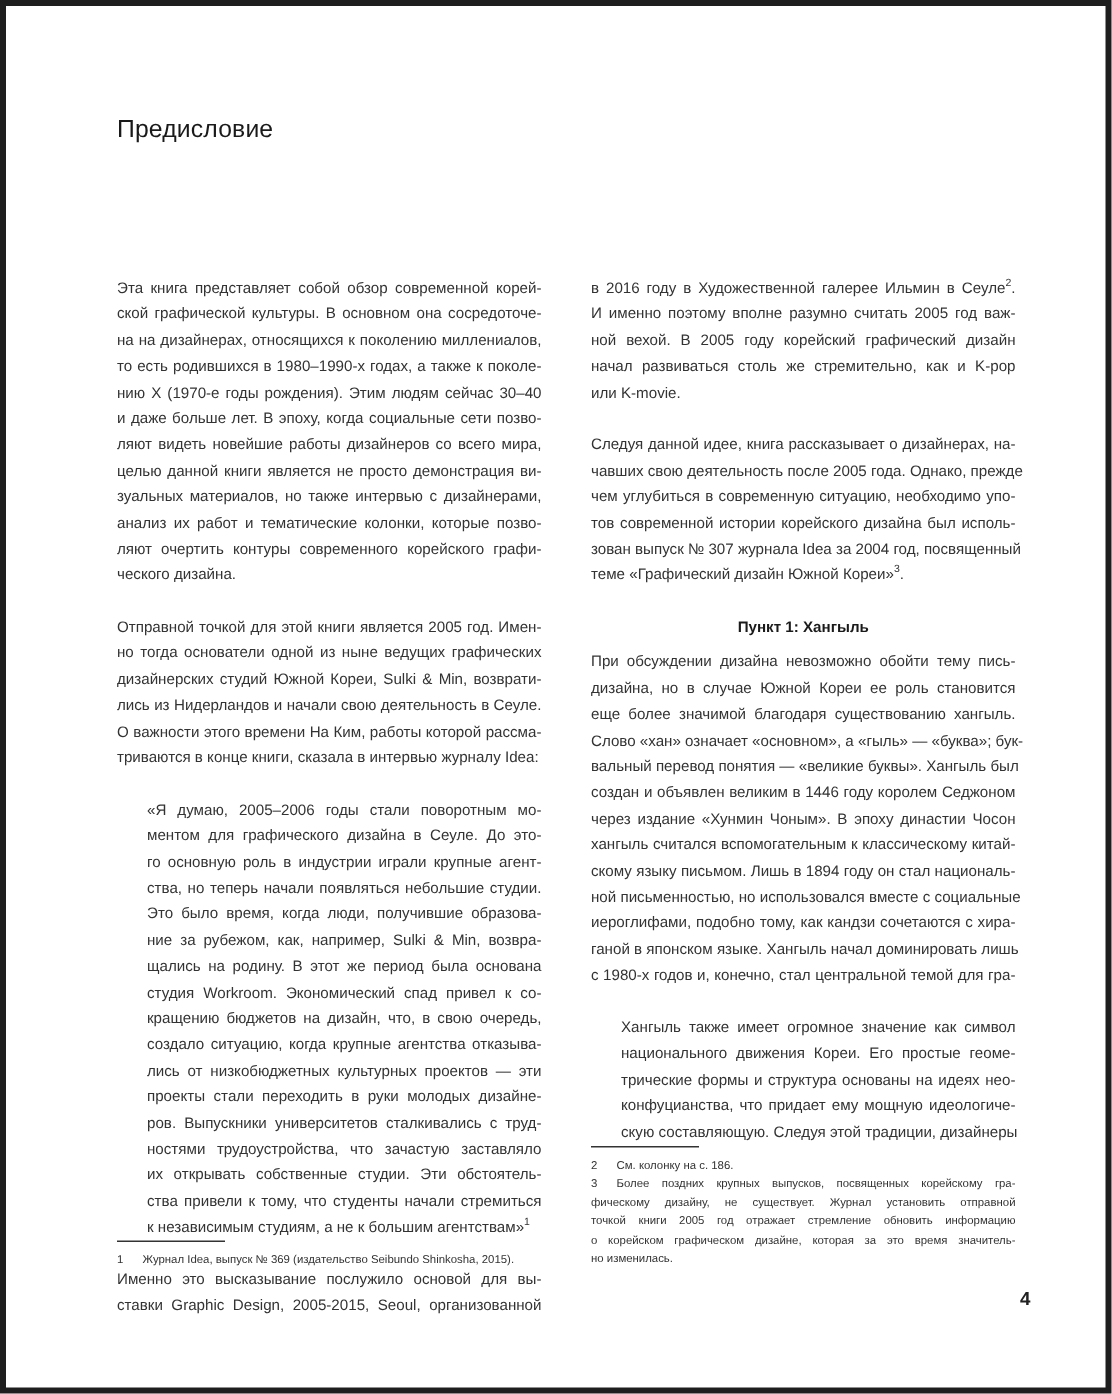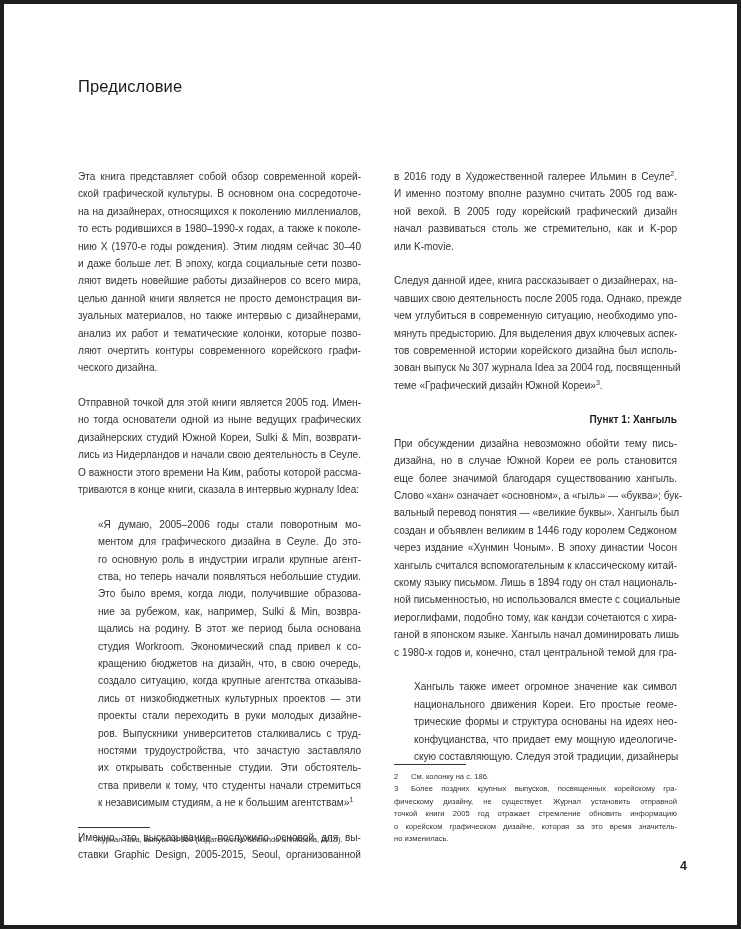--- a/index.html
+++ b/index.html
@@ -19,42 +19,42 @@
   }
   .title {
     position: absolute;
     left: 74px; top: 73px;
     font-size: 16.5px;
     color: #1a1a1a;
     letter-spacing: 0.1px;
   }
   .col {
     position: absolute;
-    top: 164px;
+    top: 180px;
     width: 283px;
     font-size: 10.1px;
     line-height: 17.4px;
     color: #333;
   }
   .col.left { left: 74px; }
   .col.right { left: 390px; }
   .para { margin: 0 0 17.4px 0; }
   .line {
     display: block;
     white-space: nowrap;
     text-align: justify;
     text-align-last: justify;
     height: 17.4px;
   }
   .line.last { text-align-last: left; }
   .quote { padding-left: 20px; width: 263px; margin: 0 0 17.4px 0; }
   .indent { padding-left: 20px; width: 263px; }
   sup { font-size: 7px; vertical-align: super; line-height: 0; }
   .subhead {
-    text-align: right;
+    text-align: center;
     font-weight: bold;
     color: #1a1a1a;
     margin: 0 0 6px 0;
     height: 17.4px;
   }
   .fn-rule {
     width: 72px; height: 0;
     border-top: 1px solid #333;
     margin: 0 0 6px 0;
   }
@@ -158,21 +158,20 @@
       <span class="line">И именно поэтому вполне разумно считать 2005 год важ-</span>
       <span class="line">ной вехой. В 2005 году корейский графический дизайн</span>
       <span class="line">начал развиваться столь же стремительно, как и K-pop</span>
       <span class="line last">или K-movie.</span>
     </div>
 
     <div class="para">
       <span class="line">Следуя данной идее, книга рассказывает о дизайнерах, на-</span>
       <span class="line">чавших свою деятельность после 2005 года. Однако, прежде</span>
       <span class="line">чем углубиться в современную ситуацию, необходимо упо-</span>
-      <span class="line">мянуть предысторию. Для выделения двух ключевых аспек-</span>
       <span class="line">тов современной истории корейского дизайна был исполь-</span>
       <span class="line">зован выпуск № 307 журнала Idea за 2004 год, посвященный</span>
       <span class="line last"><span>теме «Графический дизайн Южной Кореи»</span><sup>3</sup>.</span>
     </div>
 
     <div class="subhead">Пункт 1: Хангыль</div>
 
     <div class="para">
       <span class="line">При обсуждении дизайна невозможно обойти тему пись-</span>
       <span class="line">дизайна, но в случае Южной Кореи ее роль становится</span>

